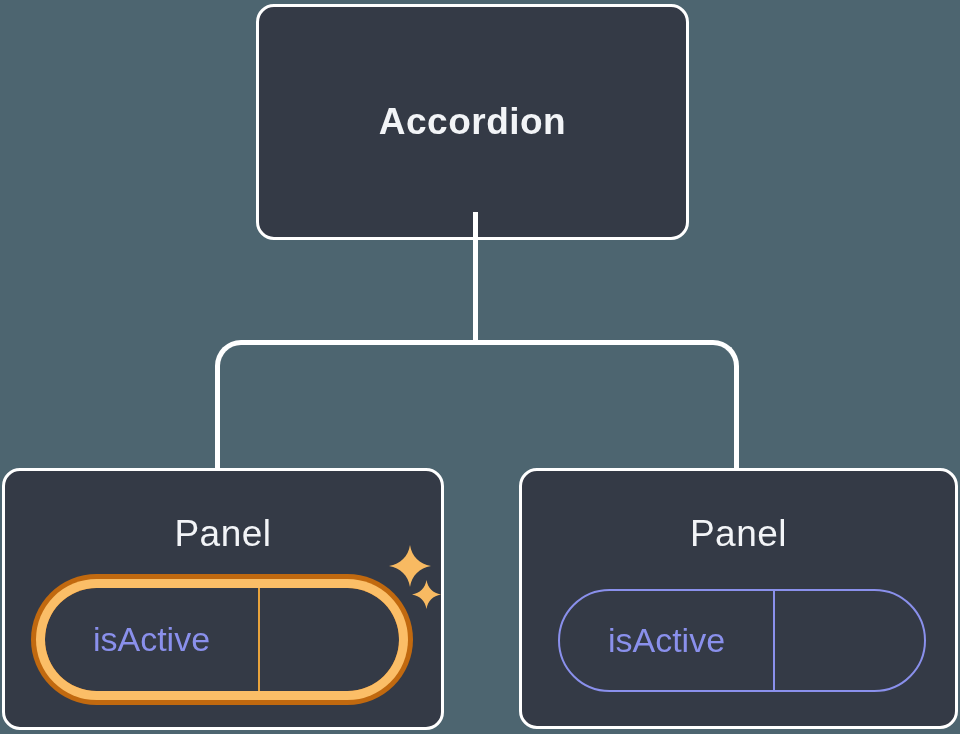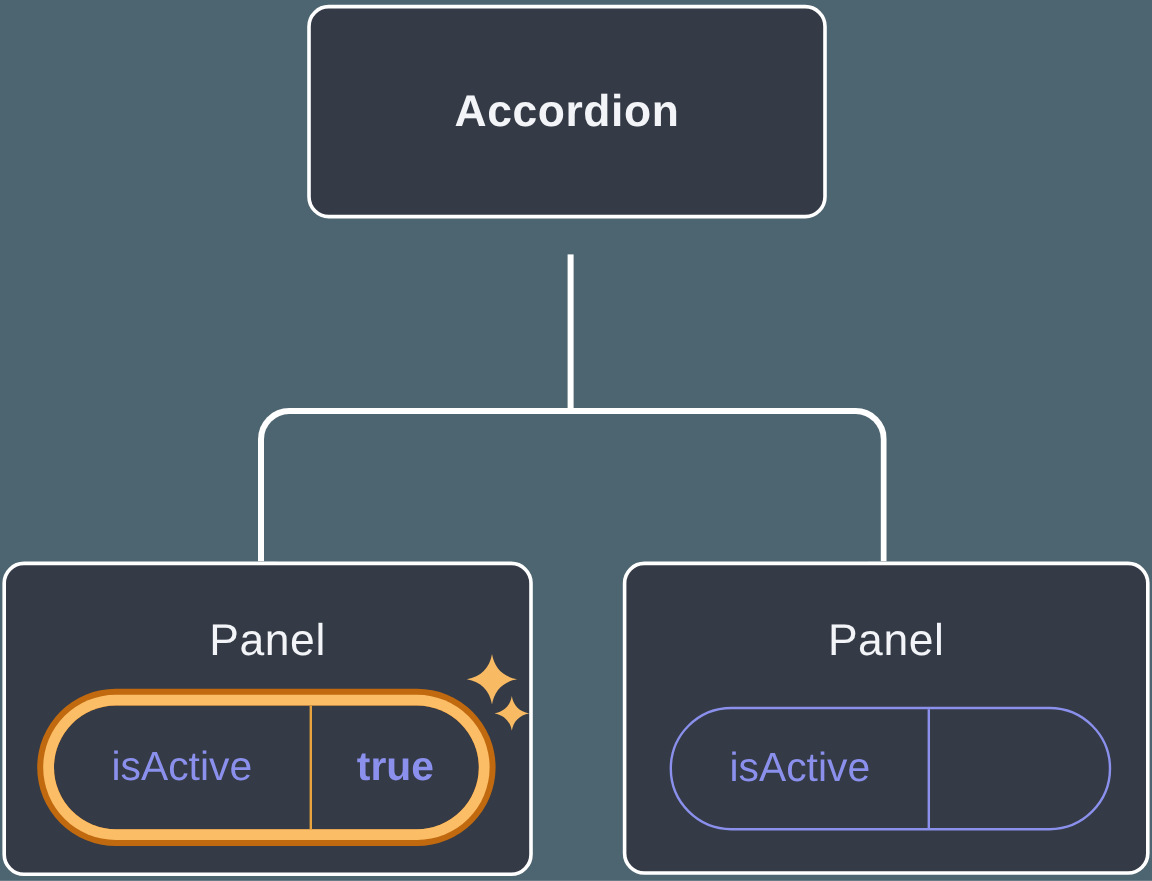--- a/index.html
+++ b/index.html
@@ -11,21 +11,21 @@
     font-family:"Liberation Sans", sans-serif;
   }
   .card{
     position:absolute;
     background:var(--card,#343A46);
     border:3px solid var(--line,#ffffff);
     border-radius:18px;
     box-sizing:border-box;
   }
   .root-card{
-    left:256px;top:4px;width:433px;height:178px;
+    left:256px;top:4px;width:433px;height:236px;
     display:flex;align-items:center;justify-content:center;
   }
   .node-title{
     color:var(--title,#F2F4F7);
     font-size:37px;
     font-weight:700;
     letter-spacing:0.5px;
   }
   
   .stem{
@@ -90,21 +90,20 @@
   </div>
 
   <div class="stem"></div>
   <div class="bracket"></div>
 
   <div class="card panel-left">
     <div class="panel-title">Panel</div>
     <div class="pill pill-active">
       <span class="cell name">isActive</span>
       <span class="divider"></span>
-      <span class="cell value bold">true</span>
     </div>
     <span class="sparkle big">
       <svg viewBox="0 0 40 40" aria-hidden="true">
         <path d="M20 0 C21.8 11 29 18.2 40 20 C29 21.8 21.8 29 20 40 C18.2 29 11 21.8 0 20 C11 18.2 18.2 11 20 0 Z"></path>
       </svg>
     </span>
     <span class="sparkle small">
       <svg viewBox="0 0 40 40" aria-hidden="true">
         <path d="M20 0 C21.8 11 29 18.2 40 20 C29 21.8 21.8 29 20 40 C18.2 29 11 21.8 0 20 C11 18.2 18.2 11 20 0 Z"></path>
       </svg>

